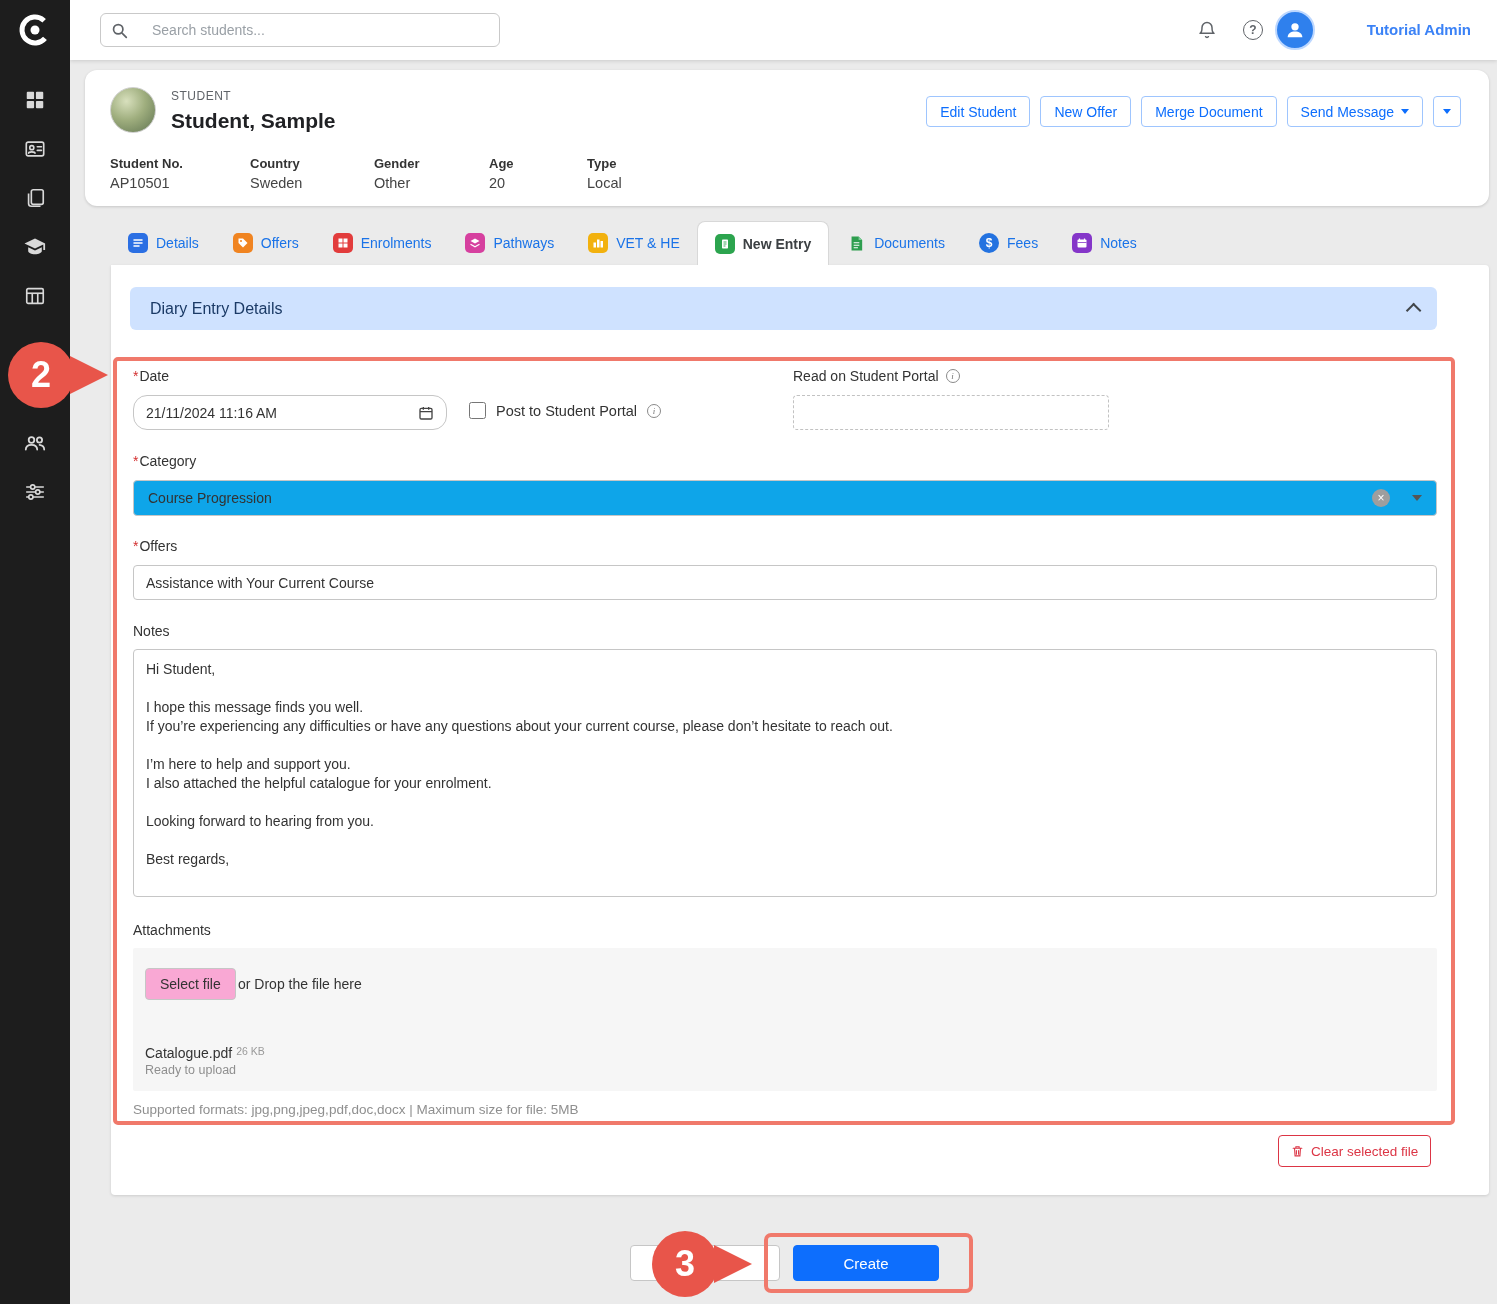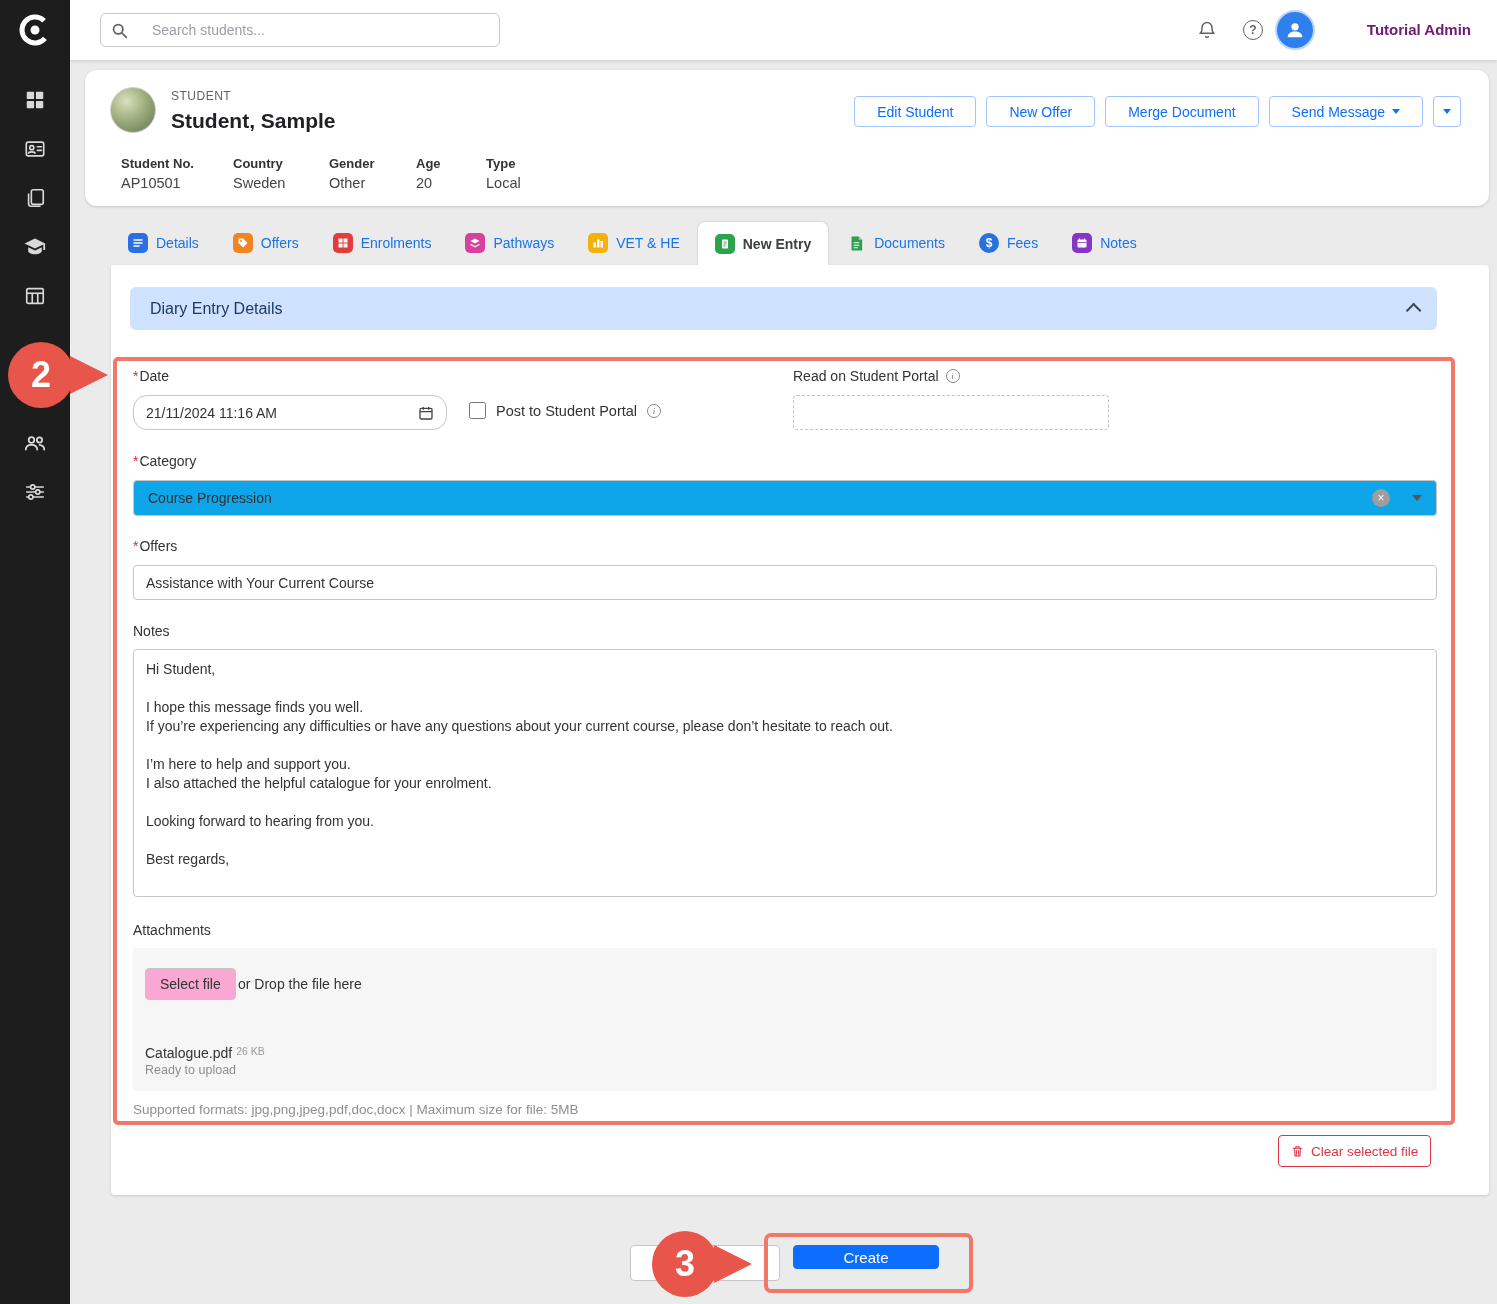--- a/index.html
+++ b/index.html
@@ -13,33 +13,33 @@
   .side-icon { position:absolute; left:0; width:70px; height:44px; display:flex; align-items:center; justify-content:center; cursor:pointer; }
 
   
   .topbar { position:absolute; left:70px; top:0; width:1427px; height:60px; background:#fff; box-shadow:0 1px 4px rgba(0,0,0,.14); z-index:6; }
   .search-box { position:absolute; left:30px; top:13px; width:400px; height:34px; border:1px solid #c9c9c9; border-radius:6px; background:#fff; display:flex; align-items:center; padding:0 10px; gap:24px; }
   .search-box input { border:none; outline:none; flex:1; font-size:14px; color:#333; background:transparent; }
   .search-box input::placeholder { color:#9aa0a6; }
   .top-ic { position:absolute; top:18px; width:24px; height:24px; display:flex; align-items:center; justify-content:center; cursor:pointer; color:#5f6368; }
   .help-circle { width:20px; height:20px; border:1.6px solid #5f6368; border-radius:50%; display:flex; align-items:center; justify-content:center; font-size:12px; font-weight:bold; color:#5f6368; }
   .user-avatar { position:absolute; right:182px; top:10px; width:40px; height:40px; border-radius:50%; background:#2f80ed; border:2px solid #bcd7ff; display:flex; align-items:center; justify-content:center; cursor:pointer; }
-  .user-name { position:absolute; right:26px; top:21px; font-size:15px; font-weight:bold; color:#701a75; }
+  .user-name { position:absolute; right:26px; top:21px; font-size:15px; font-weight:bold; color:#3b82f6; }
 
   
   .student-card { position:absolute; left:85px; top:70px; width:1404px; height:136px; background:#fff; border-radius:12px; box-shadow:0 1px 3px rgba(0,0,0,.16); z-index:2; }
   .stu-avatar { position:absolute; left:25px; top:17px; width:46px; height:46px; border-radius:50%;
      background:radial-gradient(circle at 35% 30%, #d8e0bd 0%, #9fae7e 45%, #5f7350 100%); border:1px solid #cfcfcf; }
   .stu-kicker { position:absolute; left:86px; top:19px; font-size:12px; letter-spacing:.5px; color:#5f6368; }
   .stu-name { position:absolute; left:86px; top:39px; font-size:21px; font-weight:bold; color:#202124; }
   .stu-actions { position:absolute; right:28px; top:26px; display:flex; gap:10px; align-items:center; }
-  .btn-outline { height:31px; padding:0 22px; border:1px solid #9ec5fe; background:#fff; color:#0d6efd; font-size:14px; border-radius:4px; display:inline-flex; align-items:center; gap:7px; cursor:pointer; white-space:nowrap; font-family:inherit; }
+  .btn-outline { height:31px; padding:0 13px; border:1px solid #9ec5fe; background:#fff; color:#0d6efd; font-size:14px; border-radius:4px; display:inline-flex; align-items:center; gap:7px; cursor:pointer; white-space:nowrap; font-family:inherit; }
   .btn-outline.sm { padding:0 9px; }
   .caret-down { width:0; height:0; border-left:4px solid transparent; border-right:4px solid transparent; border-top:5px solid currentColor; display:inline-block; }
-  .stu-info { position:absolute; left:36px; top:86px; display:flex; }
+  .stu-info { position:absolute; left:25px; top:86px; display:flex;gap:28px; }
   .info-field { margin-right:0; }
   .info-field .lab { font-size:13px; font-weight:bold; color:#333; margin-bottom:4px; }
   .info-field .val { font-size:14.5px; color:#444; }
   .if-0{width:112px;} .if-1{width:96px;} .if-2{width:87px;} .if-3{width:70px;} .if-4{width:90px;}
 
   
   .tabs { position:absolute; left:111px; top:221px; height:44px; display:flex; align-items:stretch; z-index:3; }
   .tab { display:flex; align-items:center; gap:8px; padding:0 17px; font-size:14px; color:#1a73e8; cursor:pointer; }
   .tab.active { background:#fff; border:1px solid #d8d8d8; border-bottom:none; border-radius:8px 8px 0 0; color:#3c4043; font-weight:bold; }
   .tab-ic { width:20px; height:20px; border-radius:5px; display:flex; align-items:center; justify-content:center; flex:0 0 auto; }
@@ -77,21 +77,21 @@
   .drop-hint { position:absolute; left:105px; top:28px; font-size:14px; color:#333; }
   .file-line { position:absolute; left:12px; top:97px; font-size:14px; color:#333; }
   .file-size { font-size:10.5px; color:#9a9a9a; margin-left:4px; vertical-align:top; }
   .file-status { position:absolute; left:12px; top:115px; font-size:12.5px; color:#8f8f8f; }
   .formats-hint { position:absolute; font-size:13.5px; color:#8f8f8f; }
 
   .clear-file-btn { position:absolute; left:1167px; top:870px; height:32px; padding:0 12px; background:#fff; border:1px solid #dc3545; border-radius:4px; color:#dc3545; font-size:13.5px; display:inline-flex; align-items:center; gap:7px; cursor:pointer; font-family:inherit; }
 
   
   .cancel-btn { position:absolute; left:630px; top:1245px; width:150px; height:36px; background:#fff; border:1px solid #c6c6c6; border-radius:4px; cursor:pointer; z-index:3; }
-  .create-btn { position:absolute; left:793px; top:1245px; width:146px; height:24px; background:#0d6efd; border:1px solid #0d6efd; border-radius:4px; color:#fff; font-size:15px; cursor:pointer; z-index:3; font-family:inherit; }
+  .create-btn { position:absolute; left:793px; top:1245px; width:146px; height:36px; background:#0d6efd; border:1px solid #0d6efd; border-radius:4px; color:#fff; font-size:15px; cursor:pointer; z-index:3; font-family:inherit; }
 
   
   .anno-rect { position:absolute; border:4px solid #f0796b; border-radius:5px; z-index:40; pointer-events:none; }
   .rect-form { left:113px; top:357px; width:1342px; height:768px; }
   .rect-create { left:764px; top:1233px; width:209px; height:60px; border-radius:7px; }
   .step-badge { position:absolute; width:66px; height:66px; border-radius:50%; background:#e8554a; color:#fff; font-size:36px; font-weight:bold; display:flex; align-items:center; justify-content:center; z-index:50; pointer-events:none; }
   .step-badge::after { content:""; position:absolute; right:-34px; top:50%; transform:translateY(-50%); width:0; height:0;
       border-left:38px solid #e8554a; border-top:19px solid transparent; border-bottom:19px solid transparent; }
   .badge-2 { left:8px; top:342px; }
   .badge-3 { left:652px; top:1231px; }

